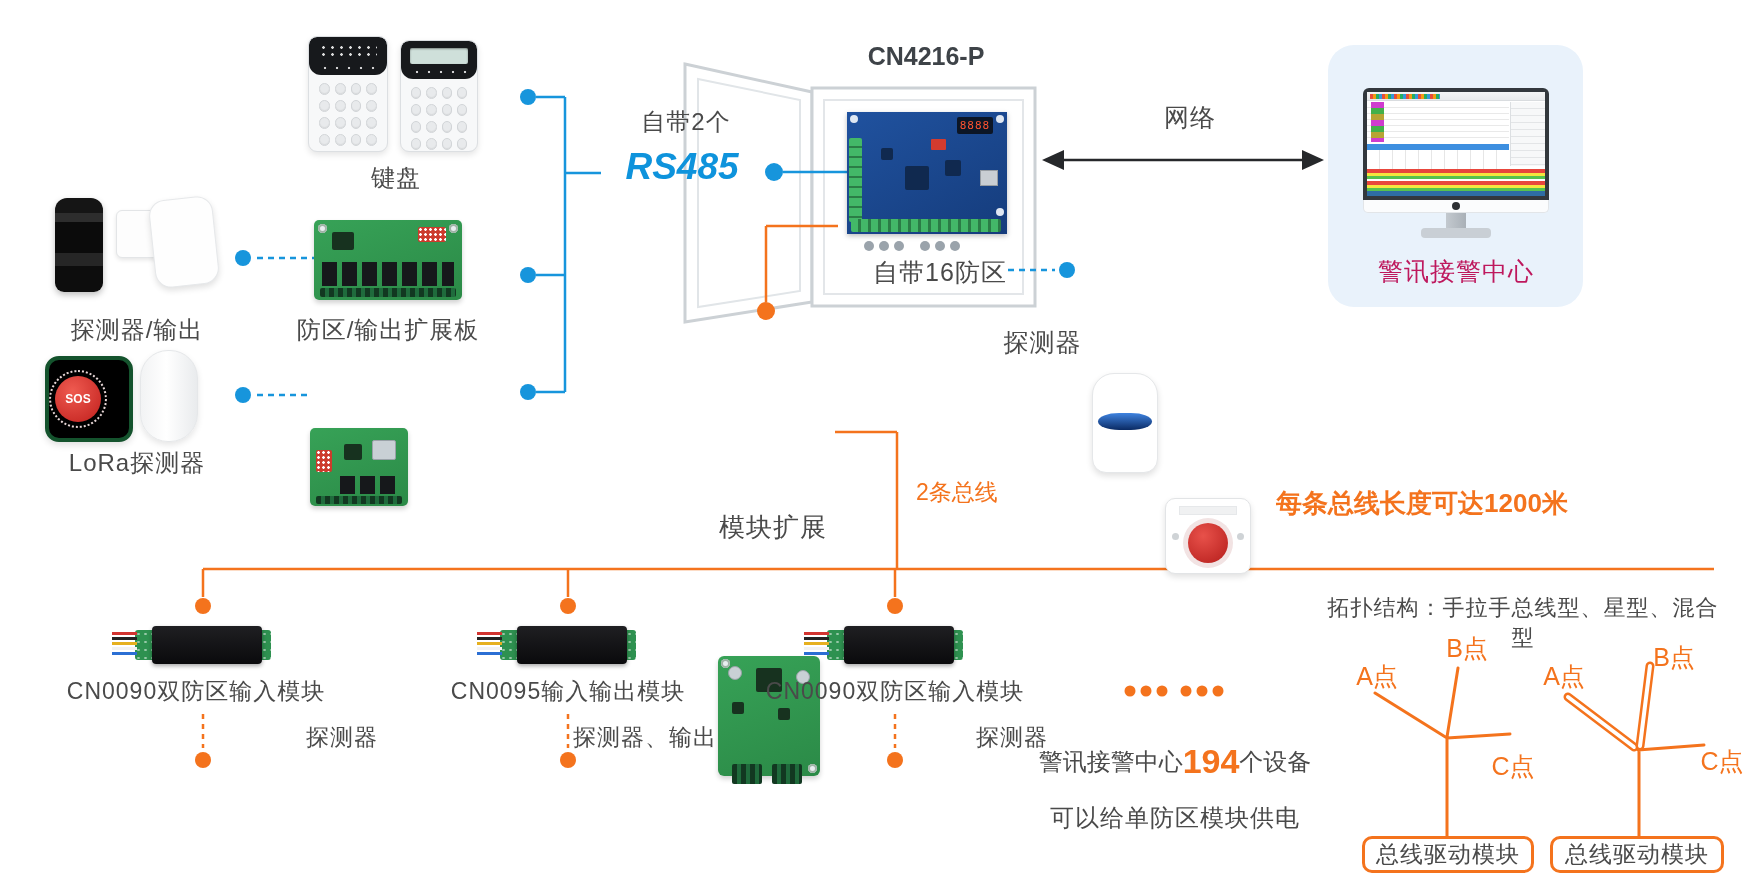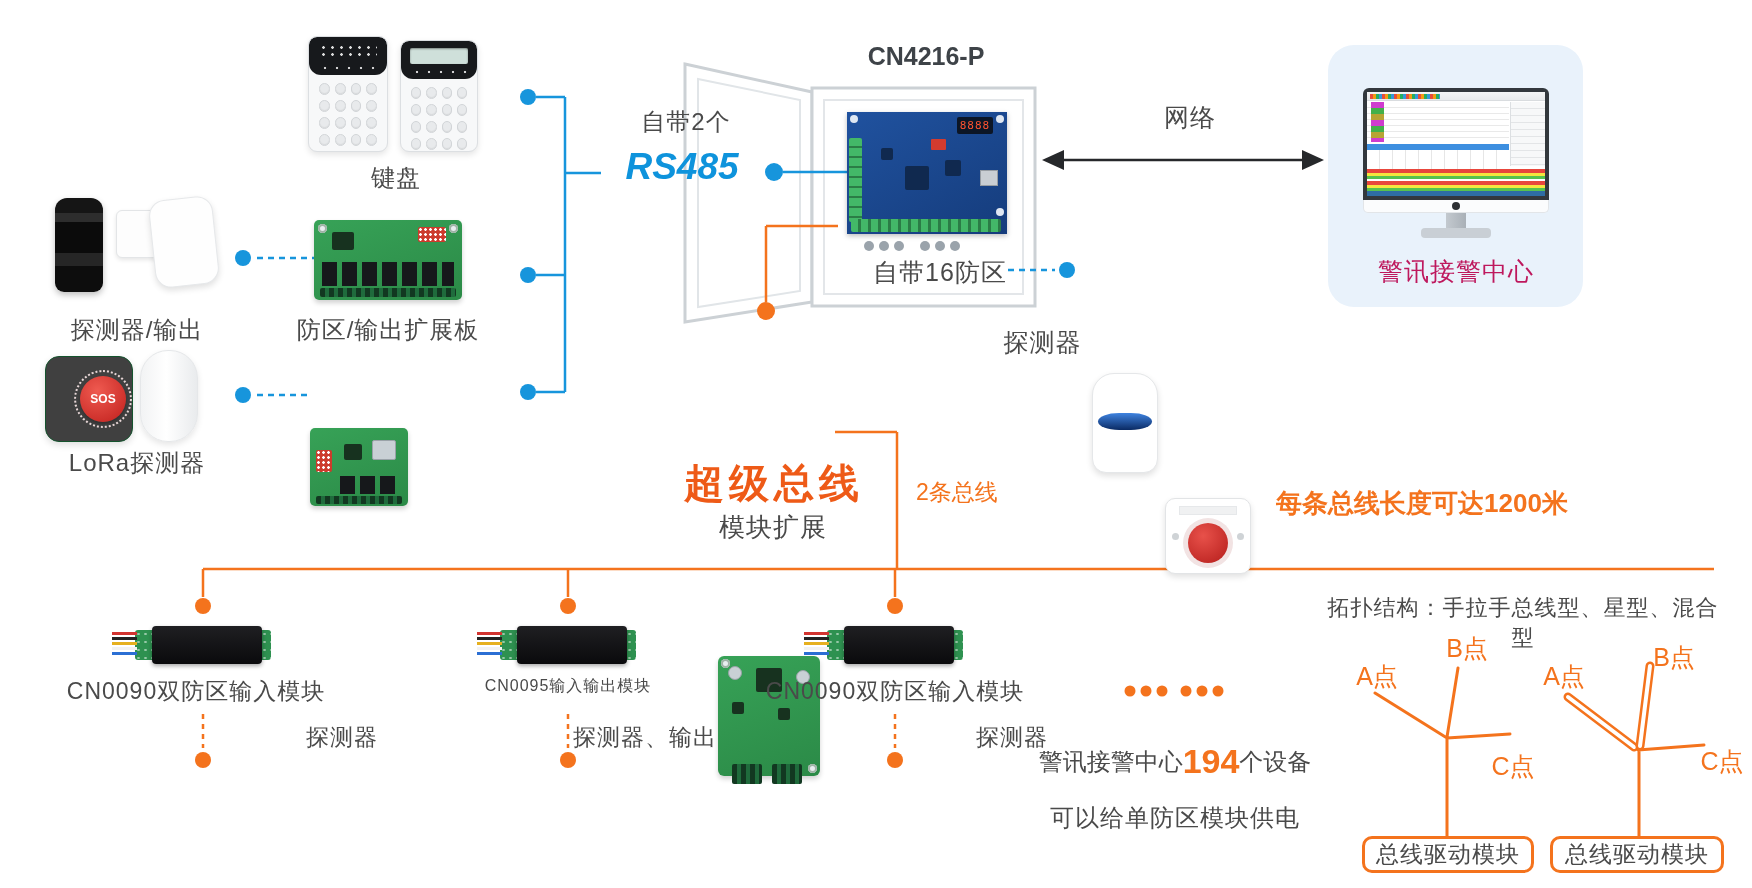--- a/index.html
+++ b/index.html
@@ -53,22 +53,22 @@
   .pcb-main .mrj{position:absolute;right:9px;top:58px;width:18px;height:16px;background:#c9ced3;border:1px solid #979da3;}
   .pcb-main .mchip{position:absolute;background:#10294f;border-radius:2px;}
   .pcb-main .mscrew{position:absolute;width:8px;height:8px;border-radius:50%;background:#dfe7f2;}
 
   
   .beam{background:linear-gradient(180deg,#151515 0 16%,#2d2d2d 16% 26%,#0b0b0b 26% 58%,#262626 58% 72%,#0d0d0d 72% 100%);
         border-radius:12px 12px 9px 9px;box-shadow:0 3px 6px rgba(0,0,0,.25);}
   .wd-base{background:#fdfdfd;border:1px solid #e3e5e7;border-radius:6px;box-shadow:0 2px 4px rgba(0,0,0,.10);}
   .wd-head{background:#fefefe;border:1px solid #e6e8ea;border-radius:16px;transform:rotate(-6deg);
            box-shadow:0 3px 6px rgba(0,0,0,.12);}
-  .sos{background:#404040;border:1px solid #14532d;border-radius:14px;box-shadow:0 3px 7px rgba(0,0,0,.13);
-       display:flex;align-items:center;justify-content:flex-end;}
+  .sos{background:#000000;border:4px solid #14532d;border-radius:14px;box-shadow:0 3px 7px rgba(0,0,0,.13);
+       display:flex;align-items:center;justify-content:flex-start;}
   .sos-ring{width:58px;height:58px;border-radius:50%;border:2px dotted #e7d6d6;
             display:flex;align-items:center;justify-content:center;}
   .sos-btn{width:46px;height:46px;border-radius:50%;background:radial-gradient(circle at 38% 32%,#ef5a50,#c01f1c);
            color:#fff;font-size:12px;font-weight:bold;display:flex;align-items:center;justify-content:center;
            box-shadow:0 2px 3px rgba(0,0,0,.25);}
   .pir-pill{background:linear-gradient(90deg,#f2f3f4,#ffffff 45%,#e9ebed);border:1px solid #e5e7e9;
             border-radius:28px;box-shadow:0 3px 6px rgba(0,0,0,.10);}
   .pir-big{background:#fff;border:1px solid #e5e7e9;border-radius:22px 22px 14px 14px;
            box-shadow:0 3px 6px rgba(0,0,0,.12);position:relative;}
   .pir-big .lens{position:absolute;left:8%;right:8%;top:40%;height:17%;
@@ -343,39 +343,38 @@
     <div class="chip" style="left:38px;top:12px;width:26px;height:24px;"></div>
     <div class="chip" style="left:14px;top:46px;width:12px;height:12px;"></div>
     <div class="chip" style="left:60px;top:52px;width:12px;height:12px;"></div>
     <div class="shield" style="left:10px;top:10px;width:14px;height:14px;border-radius:50%;"></div>
     <div class="shield" style="right:10px;top:14px;width:14px;height:14px;border-radius:50%;"></div>
     <div class="terms" style="left:14px;bottom:-8px;width:30px;height:20px;"></div>
     <div class="terms" style="right:18px;bottom:-8px;width:30px;height:20px;"></div>
     <div class="screw" style="left:3px;top:3px;"></div>
     <div class="screw" style="right:3px;bottom:3px;"></div>
   </div>
-  <div class="abs superbus-title" style="left:662px;top:456px;width:224px;text-align:center;">超级总线</div>
   <div class="lbl" style="left:693px;top:510px;width:160px;font-size:26px;">模块扩展</div>
   <div class="abs orange" style="left:916px;top:477px;font-size:23px;">2条总线</div>
 
   <div class="abs orange" style="left:1237px;top:474px;width:370px;text-align:center;font-size:26px;font-weight:600;margin-top:12px;">每条总线长度可达1200米</div>
 
   <div class="dev busmod" style="left:135px;top:626px;">
     <div class="bm-pcb"></div>
     <div class="bm-body"></div>
     <div class="bm-wires"></div>
   </div>
   <div class="lbl" style="left:63px;top:676px;width:266px;font-size:23px;">CN0090双防区输入模块</div>
 
   <div class="dev busmod" style="left:500px;top:626px;">
     <div class="bm-pcb"></div>
     <div class="bm-body"></div>
     <div class="bm-wires"></div>
   </div>
-  <div class="lbl" style="left:435px;top:676px;width:266px;font-size:16px;">CN0095输入输出模块</div>
+  <div class="lbl" style="left:435px;top:676px;width:266px;font-size:23px;">CN0095输入输出模块</div>
 
   <div class="dev busmod" style="left:827px;top:626px;">
     <div class="bm-pcb"></div>
     <div class="bm-body"></div>
     <div class="bm-wires"></div>
   </div>
   <div class="lbl" style="left:762px;top:676px;width:266px;font-size:23px;">CN0090双防区输入模块</div>
 
   <div class="lbl" style="left:300px;top:722px;width:84px;font-size:23px;">探测器</div>
 

